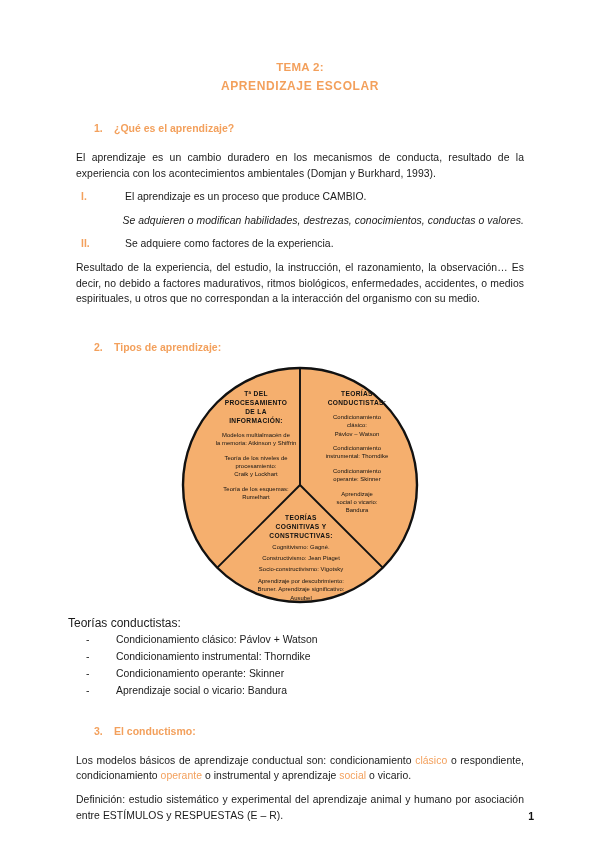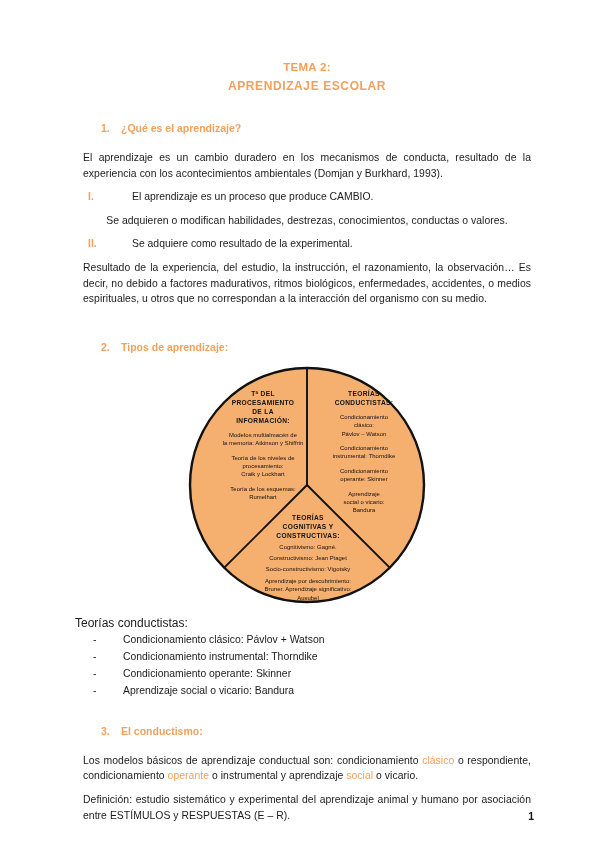--- a/index.html
+++ b/index.html
@@ -14,21 +14,21 @@
   .page {
     position: relative;
     width: 600px;
     height: 848px;
     background: #ffffff;
     overflow: hidden;
     box-sizing: border-box;
   }
   .content {
     position: absolute;
-    left: 75px;
+    left: 68px;
     top: 58px;
     width: 464px;
   }
 
   
   .doc-title {
     text-align: center;
     color: #F3A05C;
     font-weight: bold;
     font-size: 11.5px;
@@ -54,21 +54,21 @@
 
   
   p.body {
     font-size: 10.4px;
     line-height: 15.6px;
     color: #1a1a1a;
     text-align: justify;
     margin: 8px;
     letter-spacing: 0.05px;
   }
-  p.body.nojust { text-align: center; }
+  p.body.nojust { text-align: right; font-style: italic; }
   b { font-weight: normal; }
 
   
   .roman-item {
     display: flex;
     font-size: 10.4px;
     line-height: 15.6px;
     color: #1a1a1a;
     margin-left: 13px;
   }
@@ -172,21 +172,21 @@
     <p class="body">El aprendizaje es un cambio duradero en los mecanismos de conducta, resultado de la experiencia con los acontecimientos ambientales (Domjan y Burkhard, 1993).</p>
 
     <div class="roman-item">
       <span class="rn">I.</span>
       <span><span>El aprendizaje es un proceso que produce </span><b>CAMBIO</b><span>.</span></span>
     </div>
     <p class="body nojust">Se adquieren o modifican habilidades, destrezas, conocimientos, conductas o valores.</p>
 
     <div class="roman-item">
       <span class="rn">II.</span>
-      <span><span>Se adquiere como </span><b>resultado de la experimental</b><span>.</span></span>
+      <span><span>Se adquiere como </span><b>factores de la experiencia</b><span>.</span></span>
     </div>
     <p class="body">Resultado de la experiencia, del estudio, la instrucción, el razonamiento, la observación… Es decir, no debido a factores madurativos, ritmos biológicos, enfermedades, accidentes, o medios espirituales, u otros que no correspondan a la interacción del organismo con su medio.</p>
 
 
     <div class="sp24"></div>
 
     <div class="num-heading">
       <span class="num">2.</span>
       <span>Tipos de aprendizaje:</span>
     </div>

